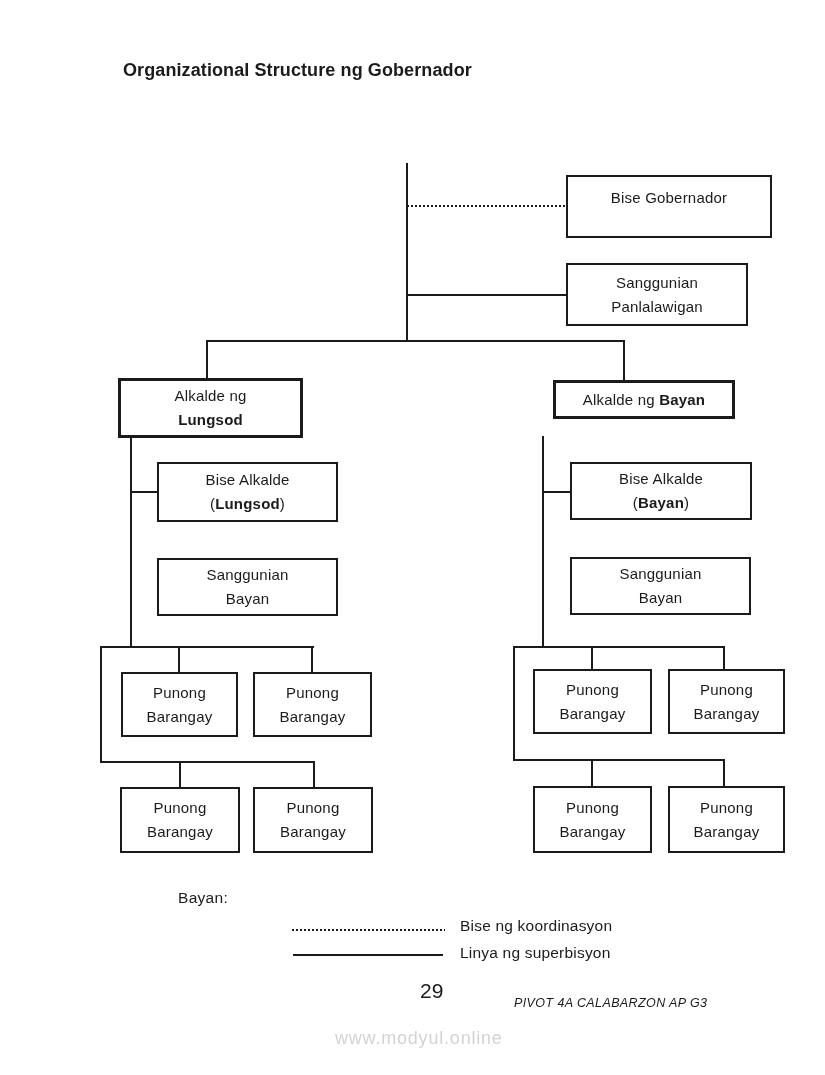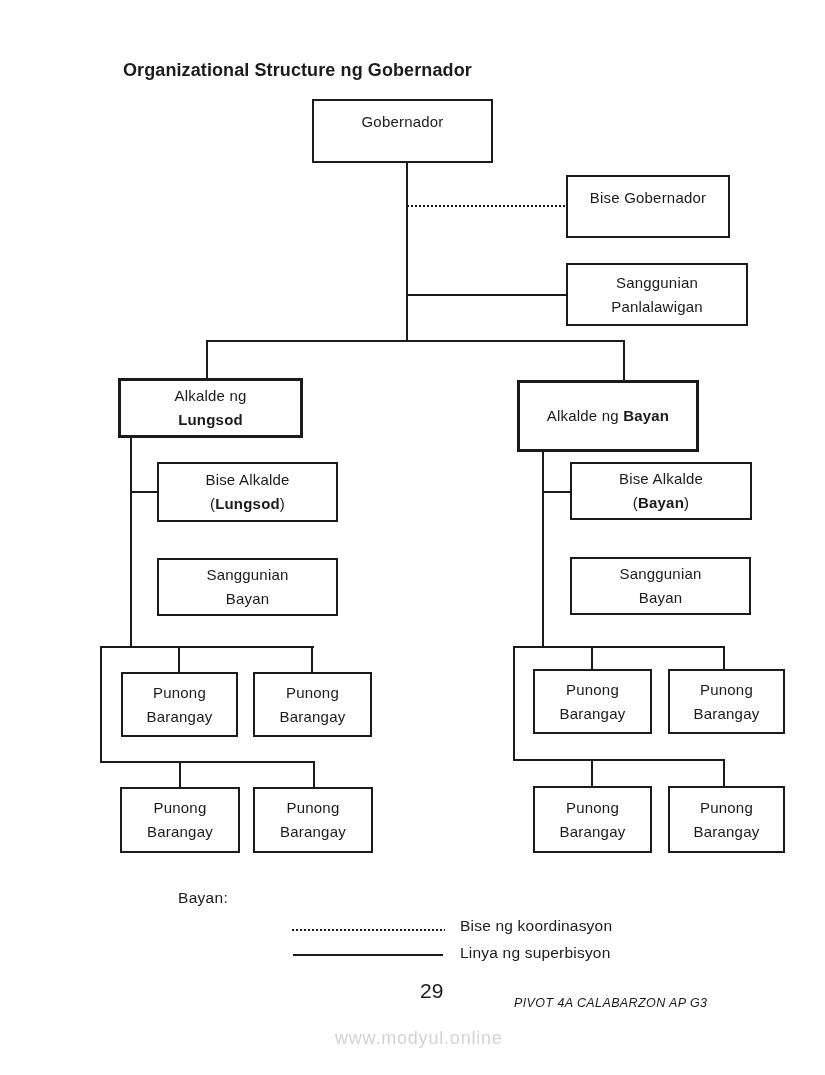--- a/index.html
+++ b/index.html
@@ -65,39 +65,36 @@
   <div class="vline" style="left:313px;top:761px;height:26px;"></div>
 
   <div class="hline" style="left:513px;top:646px;width:212px;"></div>
   <div class="vline" style="left:591px;top:646px;height:23px;"></div>
   <div class="vline" style="left:723px;top:646px;height:23px;"></div>
   <div class="vline" style="left:513px;top:646px;height:115px;"></div>
   <div class="hline" style="left:513px;top:759px;width:212px;"></div>
   <div class="vline" style="left:591px;top:759px;height:27px;"></div>
   <div class="vline" style="left:723px;top:759px;height:27px;"></div>
 
-  <div class="box toppad" style="left:312px;top:99px;width:181px;height:64px;">
-    <span>Gobernador</span>
-  </div>
 
-  <div class="box toppad" style="left:566px;top:175px;width:164px;height:63px;">
+  <div class="box toppad" style="left:566px;top:175px;width:206px;height:63px;">
     <span>Bise Gobernador</span>
   </div>
 
   <div class="box" style="left:566px;top:263px;width:182px;height:63px;">
     <span>Sanggunian</span>
     <span>Panlalawigan</span>
   </div>
 
   <div class="box thick" style="left:118px;top:378px;width:185px;height:60px;">
     <span>Alkalde ng</span>
     <b>Lungsod</b>
   </div>
 
-  <div class="box thick" style="left:517px;top:380px;width:182px;height:72px;">
+  <div class="box thick" style="left:553px;top:380px;width:182px;height:39px;">
     <span class="oneline"><span>Alkalde ng</span> <b>Bayan</b></span>
   </div>
 
   <div class="box" style="left:157px;top:462px;width:181px;height:60px;">
     <span>Bise Alkalde</span>
     <span class="oneline"><span>(</span><b>Lungsod</b><span>)</span></span>
   </div>
 
   <div class="box" style="left:570px;top:462px;width:182px;height:58px;">
     <span>Bise Alkalde</span>

